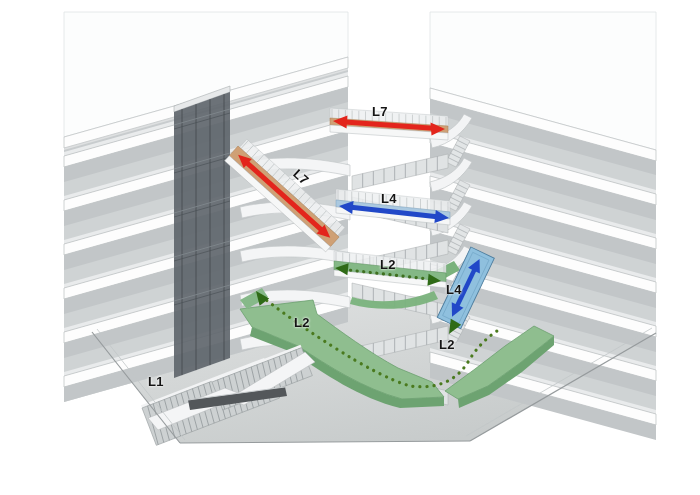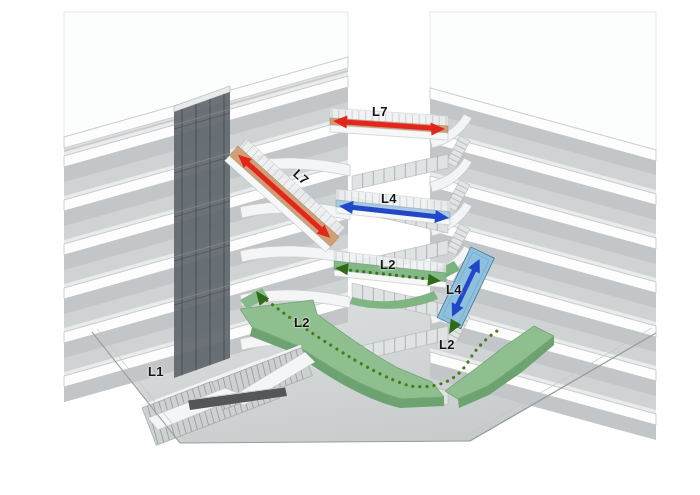--- a/index.html
+++ b/index.html
@@ -434,14 +434,14 @@
   </g>
 </svg>
 
 <div class="lvl-label" style="left:380px;top:111px;">L7</div>
 <div class="lvl-label rot42" style="left:301px;top:177px;">L7</div>
 <div class="lvl-label" style="left:389px;top:198px;">L4</div>
 <div class="lvl-label" style="left:454px;top:289px;">L4</div>
 <div class="lvl-label" style="left:388px;top:264px;">L2</div>
 <div class="lvl-label" style="left:302px;top:322px;">L2</div>
 <div class="lvl-label" style="left:447px;top:344px;">L2</div>
-<div class="lvl-label" style="left:156px;top:371px;">L1</div>
+<div class="lvl-label" style="left:156px;top:381px;">L1</div>
 </div>
 
 </body></html>

